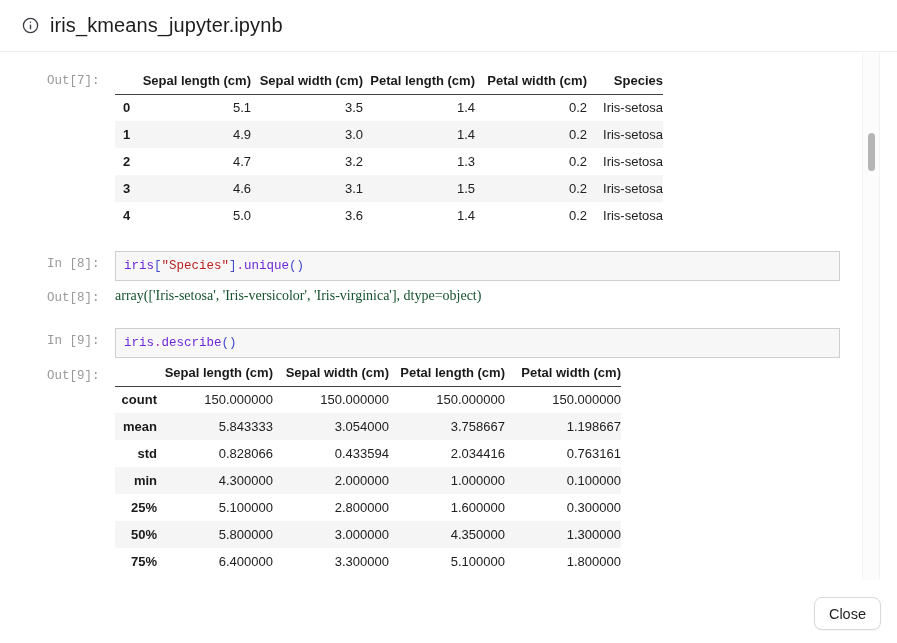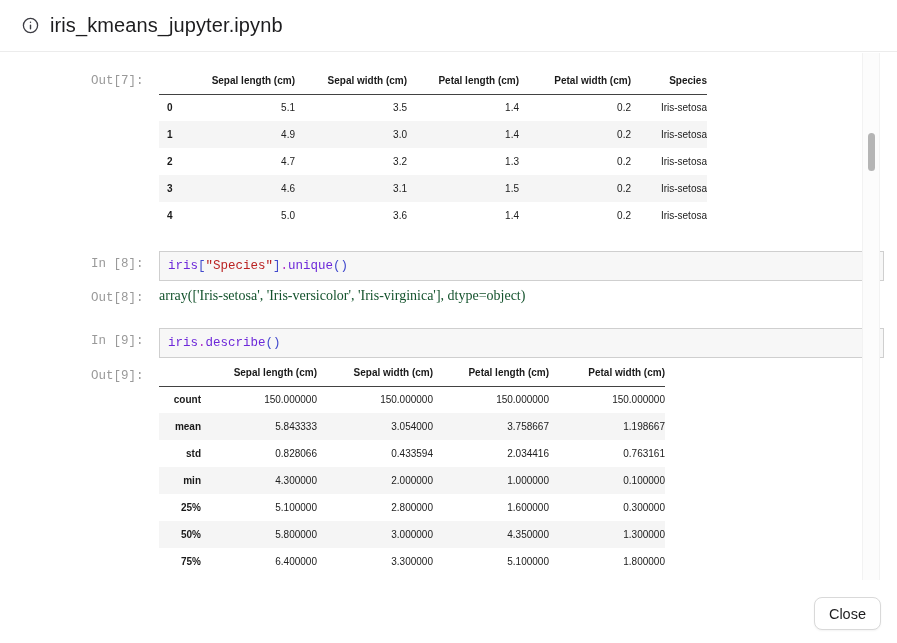--- a/index.html
+++ b/index.html
@@ -10,21 +10,21 @@
 
   
   .modal-header { height:52px; display:flex; align-items:center; gap:11px;
                   padding:0 22px; border-bottom:1px solid #ececec; }
   .info-icon { width:17px; height:17px; flex:0 0 17px; display:block; }
   .title { font-size:20px; font-weight:500; color:#1d1d1f; letter-spacing:.1px; }
 
   
   .modal-body { position:relative; height:528px; overflow:hidden; padding:16px 0 0 47px; }
 
-  .cell { display:flex; align-items:flex-start;margin-left:44px; }
+  .cell { display:flex; align-items:flex-start; }
   .prompt { flex:0 0 68px; width:68px; font-family:"Liberation Mono", monospace;
             font-size:12.5px; color:#999999; white-space:nowrap; }
   .cell-out7 .prompt { margin-top:6px; }
   .cell-in8  { margin-top:22px; } .cell-in8 .prompt { margin-top:6px; }
   .cell-out8 { margin-top:6px; }  .cell-out8 .prompt { margin-top:4px; }
   .cell-in9  { margin-top:23px; } .cell-in9 .prompt { margin-top:6px; }
   .cell-out9 { margin-top:2px; }  .cell-out9 .prompt { margin-top:9px; }
 
   
   .codecell { width:725px; background:#f7f7f7; border:1px solid #cfcfcf;
@@ -33,21 +33,21 @@
   .tok-p { color:#6d28d9; }
   .tok-s { color:#ba2121; }
   .tok-b { color:#4149cd; }
   .tok-o { color:#b832c8; }
 
   
   .output-text { font-family:Liberation Serif, serif; font-size:14px;
                  line-height:17px; color:#14532d; white-space:pre; }
 
   
-  table.df { border-collapse:collapse; table-layout:fixed; font-size:10px; color:#212121; }
+  table.df { border-collapse:collapse; table-layout:fixed; font-size:13px; color:#212121; }
   .df th, .df td { height:27px; text-align:right; vertical-align:middle;
                    font-weight:normal; overflow:hidden; white-space:nowrap; }
   .df thead th { font-weight:bold; height:26px; border-bottom:1px solid #424242; color:#1a1a1a; }
   .df tbody th { font-weight:bold; color:#1a1a1a; }
   .df tbody tr:nth-child(even) { background:#f5f5f5; }
 
   .t1 th:first-child, .t1 td:first-child { width:24px; text-align:left; padding-left:8px; }
   .t1 th:nth-child(n+2), .t1 td:nth-child(n+2) { width:112px; }
   .t1 th:last-child, .t1 td:last-child { width:76px; }
 

